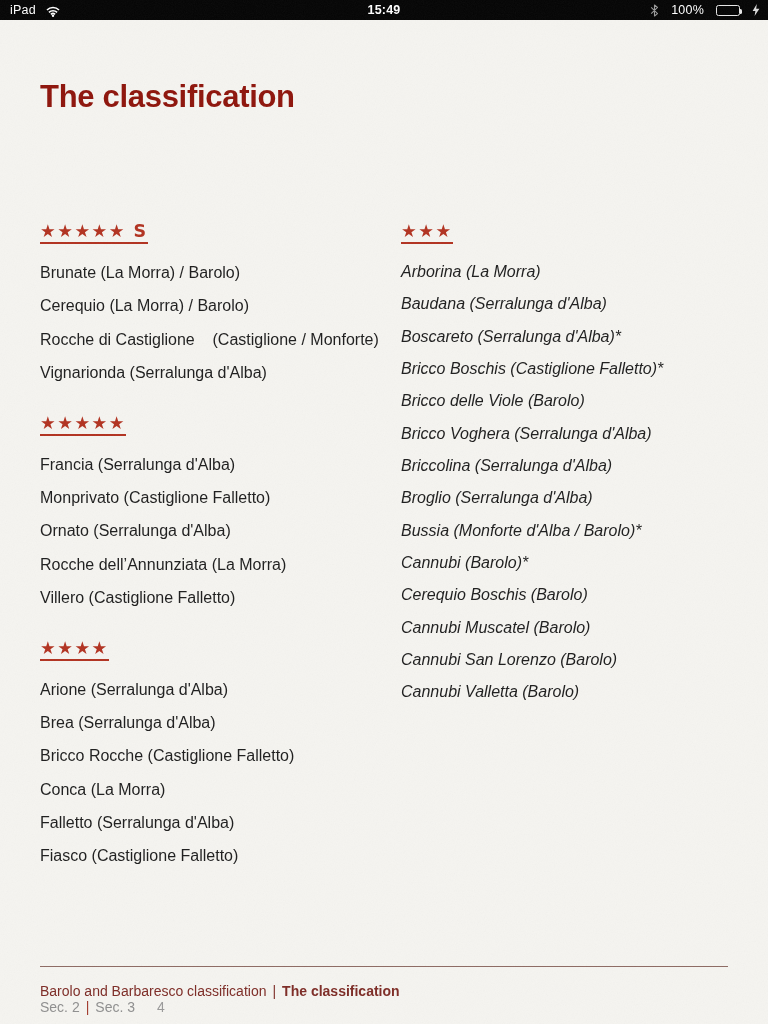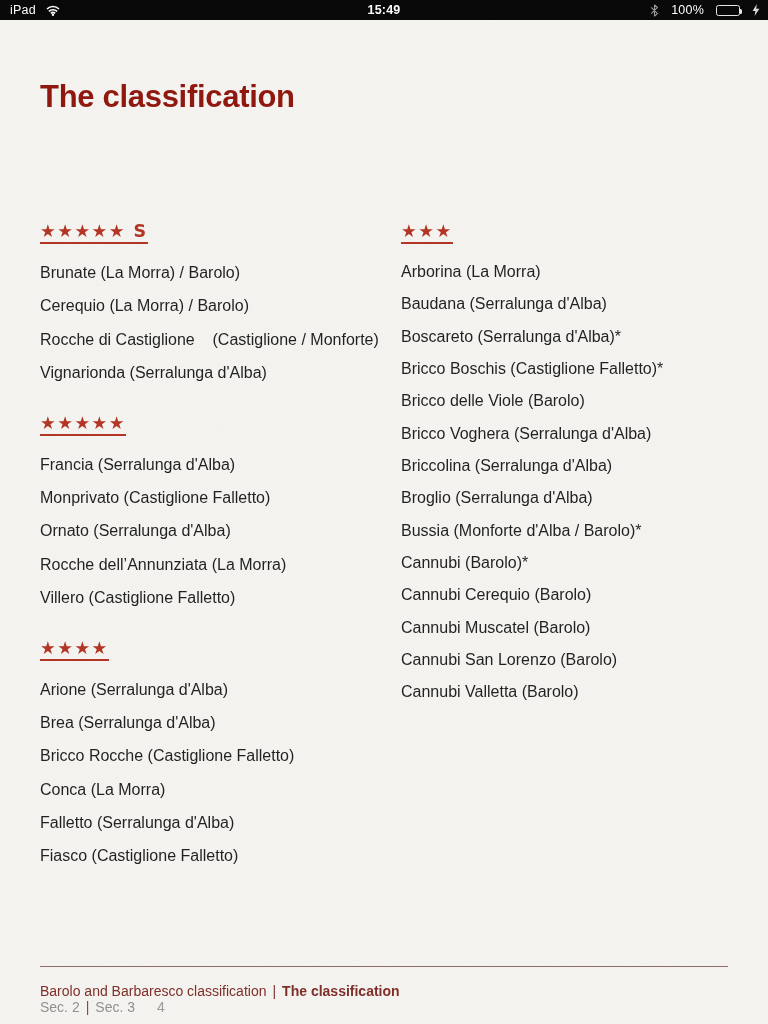--- a/index.html
+++ b/index.html
@@ -12,21 +12,21 @@
   }
   .noise { position:absolute; inset:0; width:100%; height:100%; opacity:.05; pointer-events:none; }
 
   
   .statusbar {
     position:absolute; top:0; left:0; width:768px; height:20px;
     background:#040404; color:#fff;
     display:flex; align-items:center;
     font-size:12.5px; letter-spacing:.2px;
   }
-  .sb-left { position:absolute; left:10px; display:flex; align-items:center; gap:9px; }
+  .sb-left { position:absolute; left:10px; display:flex; align-items:flex-end; gap:9px; }
   .sb-time { position:absolute; left:0; right:0; text-align:center; font-weight:600; font-size:12.5px; }
   .sb-right { position:absolute; right:8px; display:flex; align-items:center; gap:12px; }
   .bt-icon svg, .wifi-icon svg, .bolt-icon svg { display:block; }
   .battery { width:24px; height:11px; border:1px solid #e8e8e8; border-radius:2.5px; padding:1px; position:relative; }
   .battery-fill { width:100%; height:100%; background:#53d769; border-radius:1px; }
   .battery-tip { position:absolute; right:-3px; top:3px; width:2px; height:5px; background:#e8e8e8; border-radius:0 1.5px 1.5px 0; }
 
   
   .page-title {
     position:absolute; left:40px; top:79px;
@@ -46,21 +46,21 @@
   .stars-label {
     display:inline-block; color:#b23220; font-weight:bold;
     font-size:17.5px; letter-spacing:1.5px; line-height:1.1;
     border-bottom:2px solid #b23220; padding-bottom:1px;
     font-family:"DejaVu Sans","Liberation Sans",sans-serif;
   }
   .item {
     height:33.4px; line-height:33.4px; font-size:16px;
     color:#1d1d1d; white-space:pre;
   }
-  .col-right .sec-3star .item { height:32.35px; line-height:32.35px; }
+  .col-right .sec-3star .item { height:32.35px; line-height:32.35px;font-style:italic; }
 
   
   .footer-rule { position:absolute; left:40px; width:688px; top:966px; height:1px; background:#8d6a63; }
   .footer {
     position:absolute; left:40px; width:688px; top:983px;
     display:flex; justify-content:space-between; align-items:baseline;
     font-size:14px;
     flex-direction:column;
   }
   .footer-left { color:#7d2b25; }
@@ -150,21 +150,21 @@
       <div class="item">Arborina (La Morra)</div>
       <div class="item">Baudana (Serralunga d'Alba)</div>
       <div class="item">Boscareto (Serralunga d'Alba)*</div>
       <div class="item">Bricco Boschis (Castiglione Falletto)*</div>
       <div class="item">Bricco delle Viole (Barolo)</div>
       <div class="item">Bricco Voghera (Serralunga d'Alba)</div>
       <div class="item">Briccolina (Serralunga d'Alba)</div>
       <div class="item">Broglio (Serralunga d'Alba)</div>
       <div class="item">Bussia (Monforte d'Alba / Barolo)*</div>
       <div class="item">Cannubi (Barolo)*</div>
-      <div class="item">Cannubi Cerequio (Barolo)</div>
+      <div class="item">Cerequio Boschis (Barolo)</div>
       <div class="item">Cannubi Muscatel (Barolo)</div>
       <div class="item">Cannubi San Lorenzo (Barolo)</div>
       <div class="item">Cannubi Valletta (Barolo)</div>
     </div>
   </div>
 
   <div class="footer-rule"></div>
   <div class="footer">
     <div class="footer-left">
       <span>Barolo and Barbaresco classification</span><span class="footer-sep">|</span><span class="footer-chapter">The classification</span>

